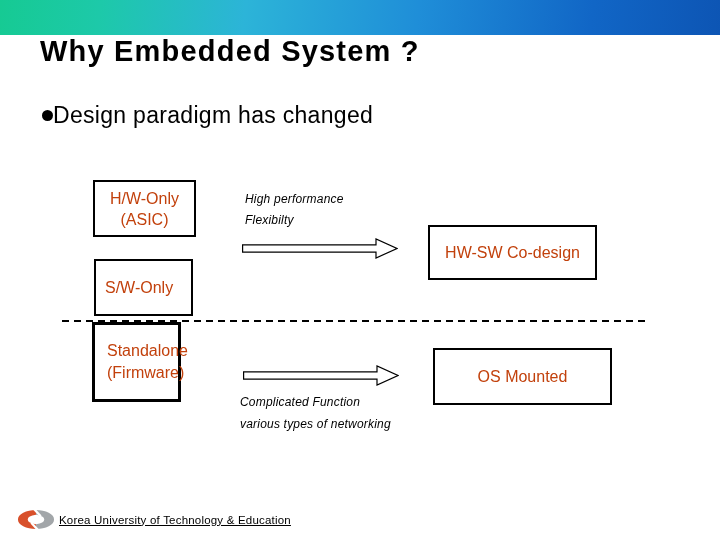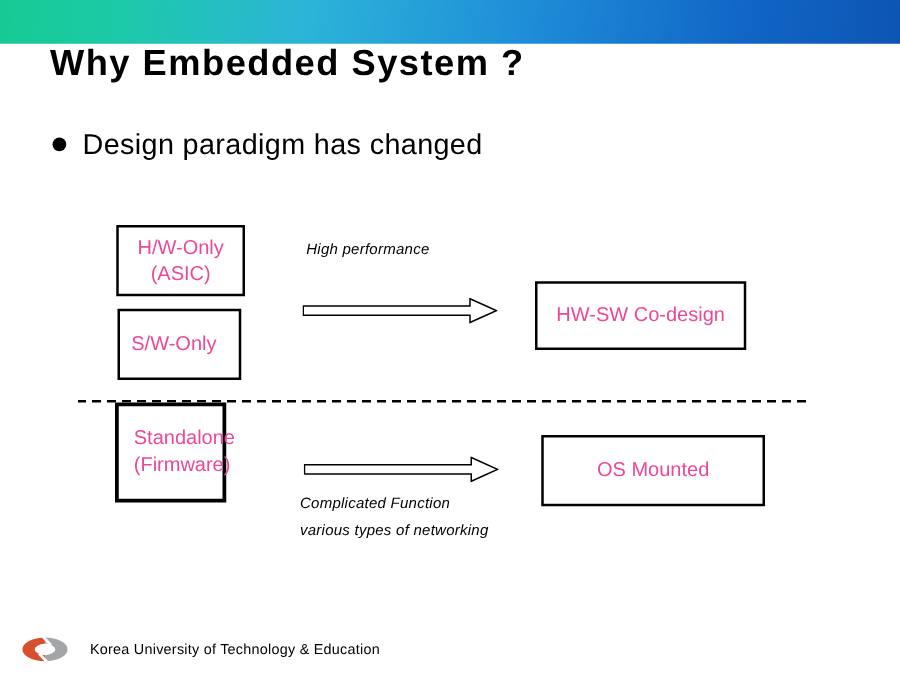--- a/index.html
+++ b/index.html
@@ -38,21 +38,20 @@
     font-weight: bold;
     letter-spacing: 1.2px;
     color: #000;
     white-space: nowrap;
   }
   .bullet-row {
     position: absolute;
     left: 42px; top: 103px;
     display: flex;
     align-items: center;
-    gap: 13px;
   }
   .bullet-dot {
     width: 11px; height: 11px;
     border-radius: 50%;
     background: #000;
     flex: 0 0 auto;
   }
   .bullet-text {
     font-size: 23px;
     line-height: 24px;
@@ -62,25 +61,25 @@
   .box {
     position: absolute;
     box-sizing: border-box;
     background: #fff;
     border: 2.5px solid #000;
     display: flex;
     flex-direction: column;
     justify-content: center;
     font-size: 16px;
     line-height: 21px;
-    color: #ec4899;
+    color: #c2410c;
   }
   .box-hw      { left: 93px;  top: 180px; width: 103px; height: 57px; text-align: center; }
   .box-codesign{ left: 428px; top: 225px; width: 169px; height: 55px; text-align: center; }
-  .box-sw      { left: 94px;  top: 247px; width: 99px;  height: 57px; padding-left: 9px; text-align: left; }
+  .box-sw      { left: 94px;  top: 259px; width: 99px;  height: 57px; padding-left: 9px; text-align: left; }
   .box-standalone { left: 92px; top: 322px; width: 89px; height: 80px; border-width: 3px;
                     padding-left: 12px; text-align: left; line-height: 22px; }
   .box-os      { left: 433px; top: 348px; width: 179px; height: 57px; text-align: center; }
   .annotation {
     position: absolute;
     font-style: italic;
     font-size: 12px;
     line-height: 21px;
     letter-spacing: 0.2px;
     color: #000;
@@ -99,21 +98,22 @@
     left: 62px; top: 320px;
     width: 586px; height: 2px;
     background: repeating-linear-gradient(to right,
       #000 0px, #000 7px, transparent 7px, transparent 12px);
   }
   .footer {
     position: absolute;
     left: 17px; top: 509px;
     display: flex;
     align-items: center;
-    gap: 17px;
+    gap: 4px;
+    text-decoration: underline;
   }
   .footer-logo { width: 38px; height: 21px; flex: 0 0 auto; }
   .footer-text {
     font-size: 11.5px;
     letter-spacing: 0.2px;
     color: #000;
     white-space: nowrap;
   }
 </style>
 </head>
@@ -130,20 +130,21 @@
     <span class="bullet-text">Design paradigm has changed</span>
   </div>
 
   <div class="box box-hw">
     <span>H/W-Only</span>
     <span>(ASIC)</span>
   </div>
 
   <div class="annotation annotation-top">
     <div>High performance</div>
+    <div>Flexibilty</div>
   </div>
 
   <svg class="arrow-svg arrow-top" viewBox="0 0 156 21" aria-hidden="true">
     <path d="M0.6,6.8 H134 V1 L155,10.5 L134,20 V14.2 H0.6 Z" fill="#ffffff" stroke="#000000" stroke-width="1.2"></path>
   </svg>
 
   <div class="box box-codesign">
     <span>HW-SW Co-design</span>
   </div>
 

